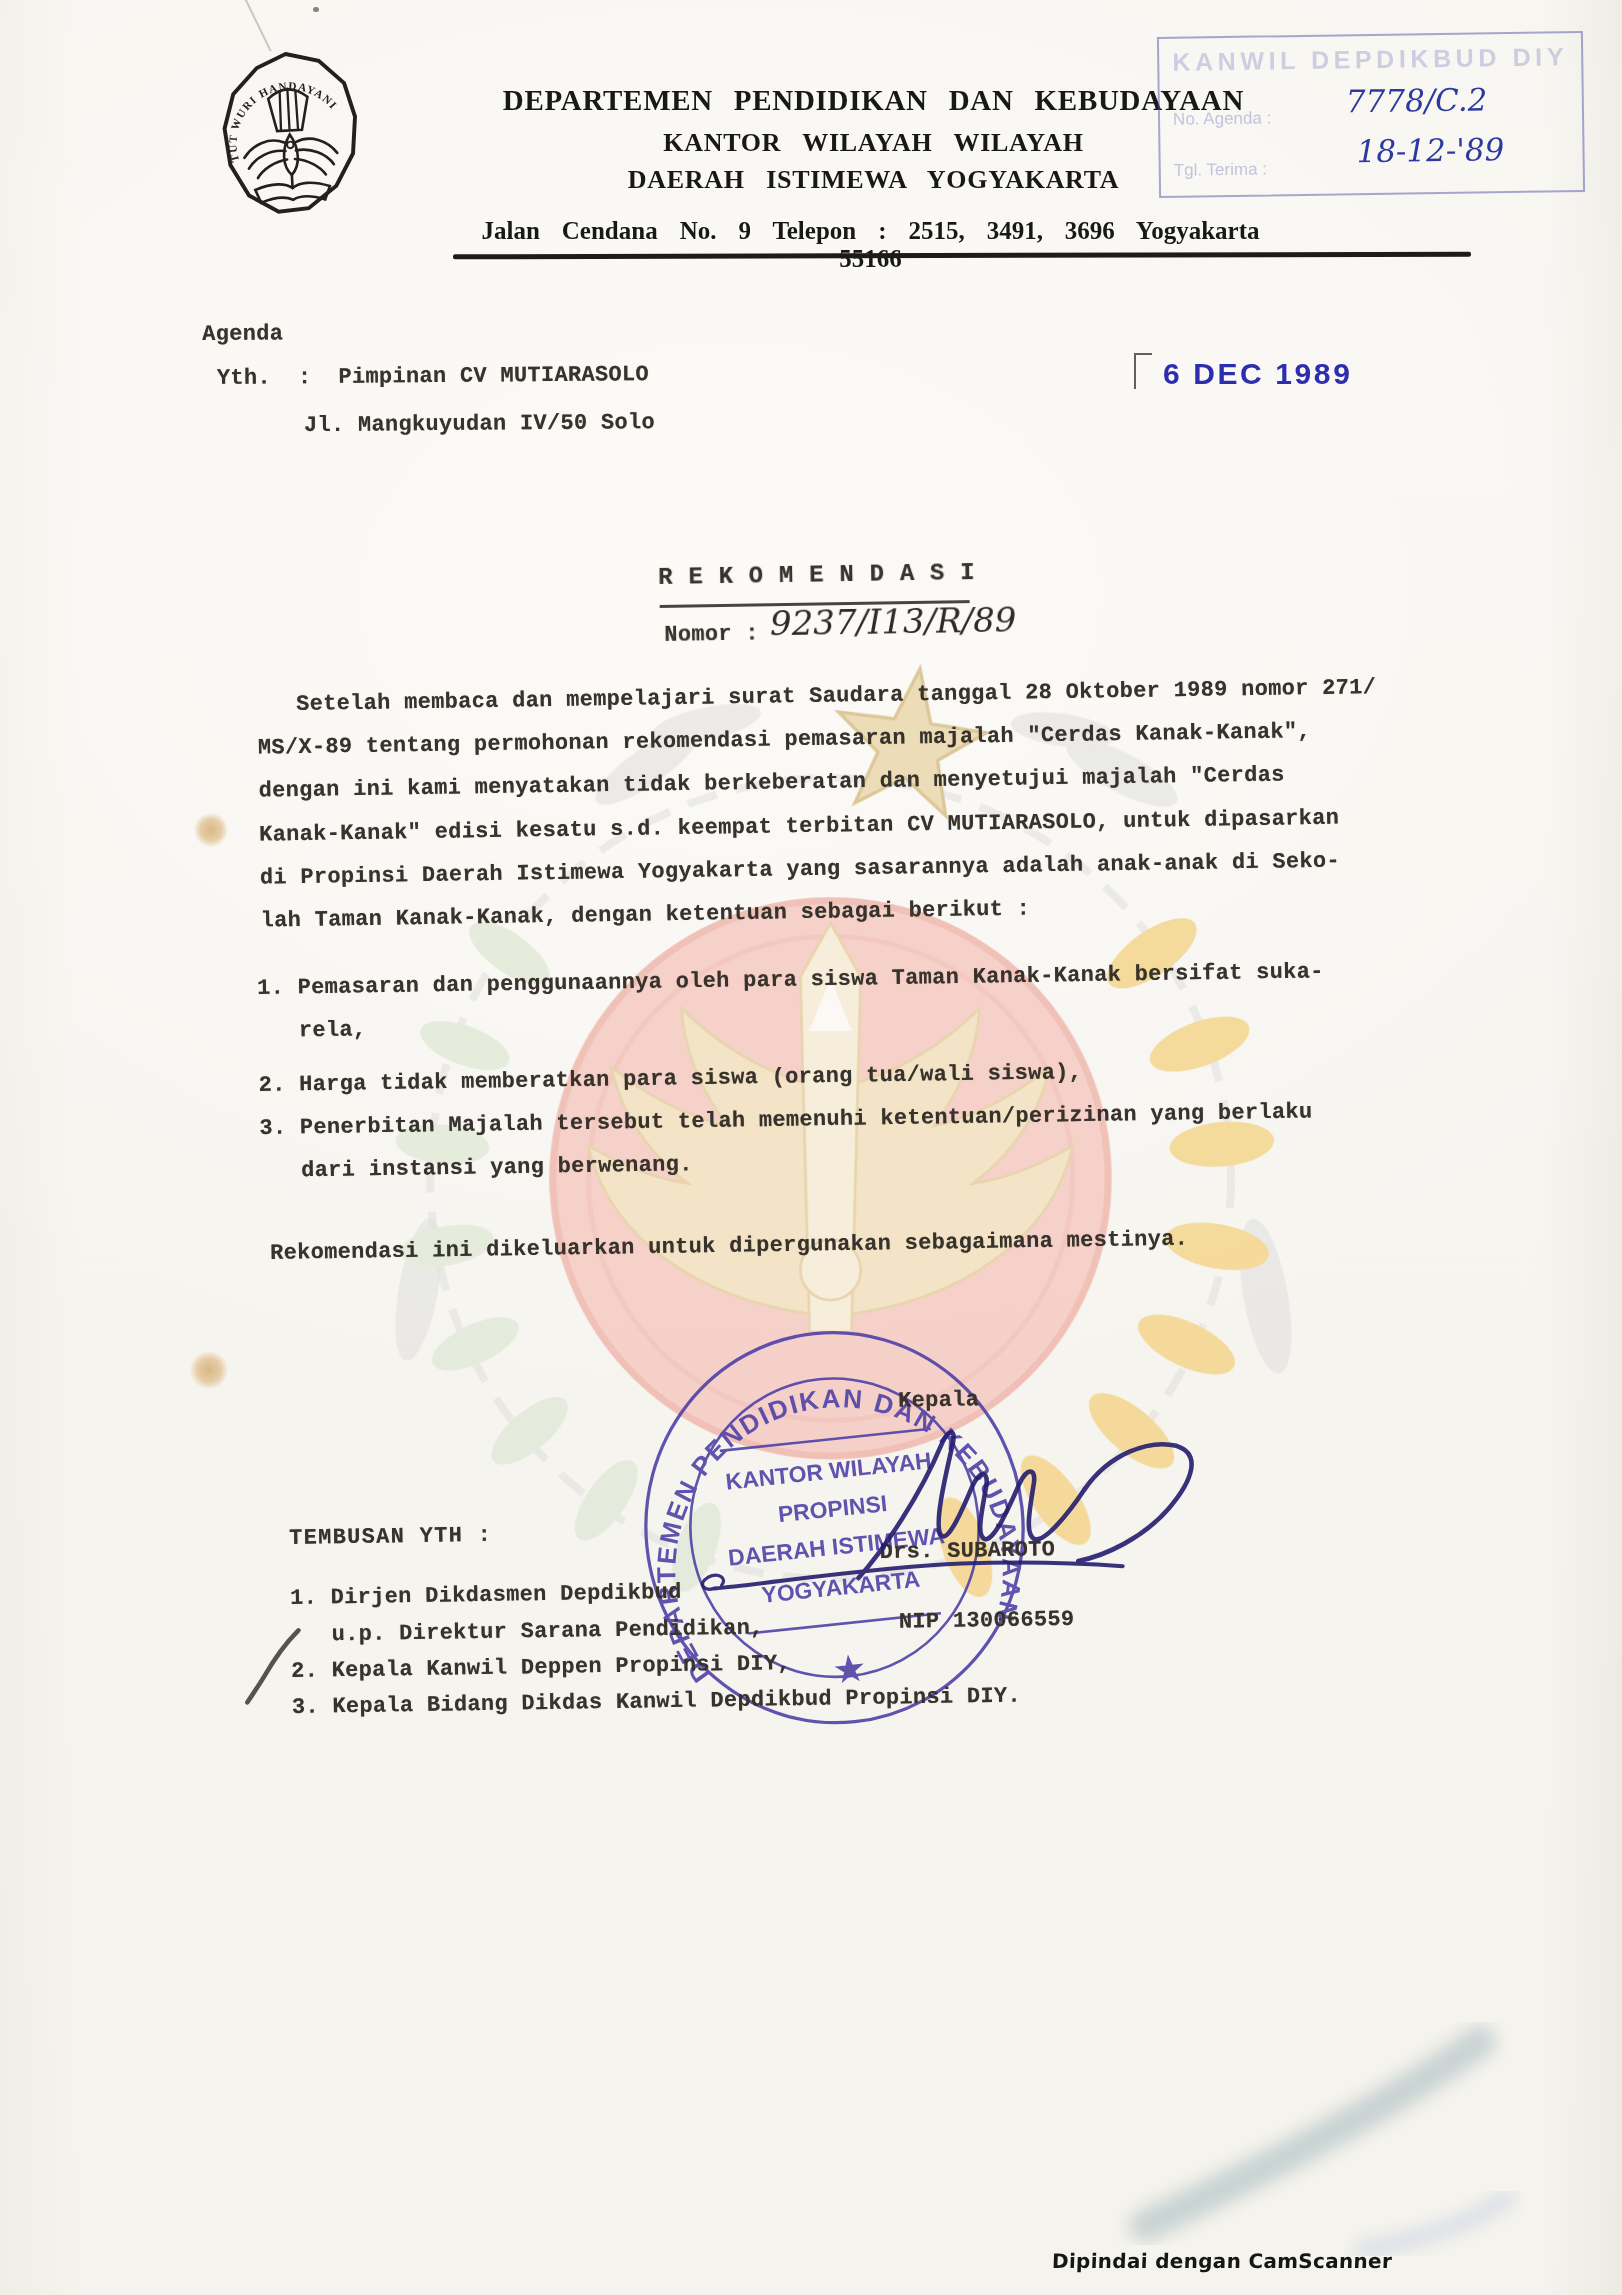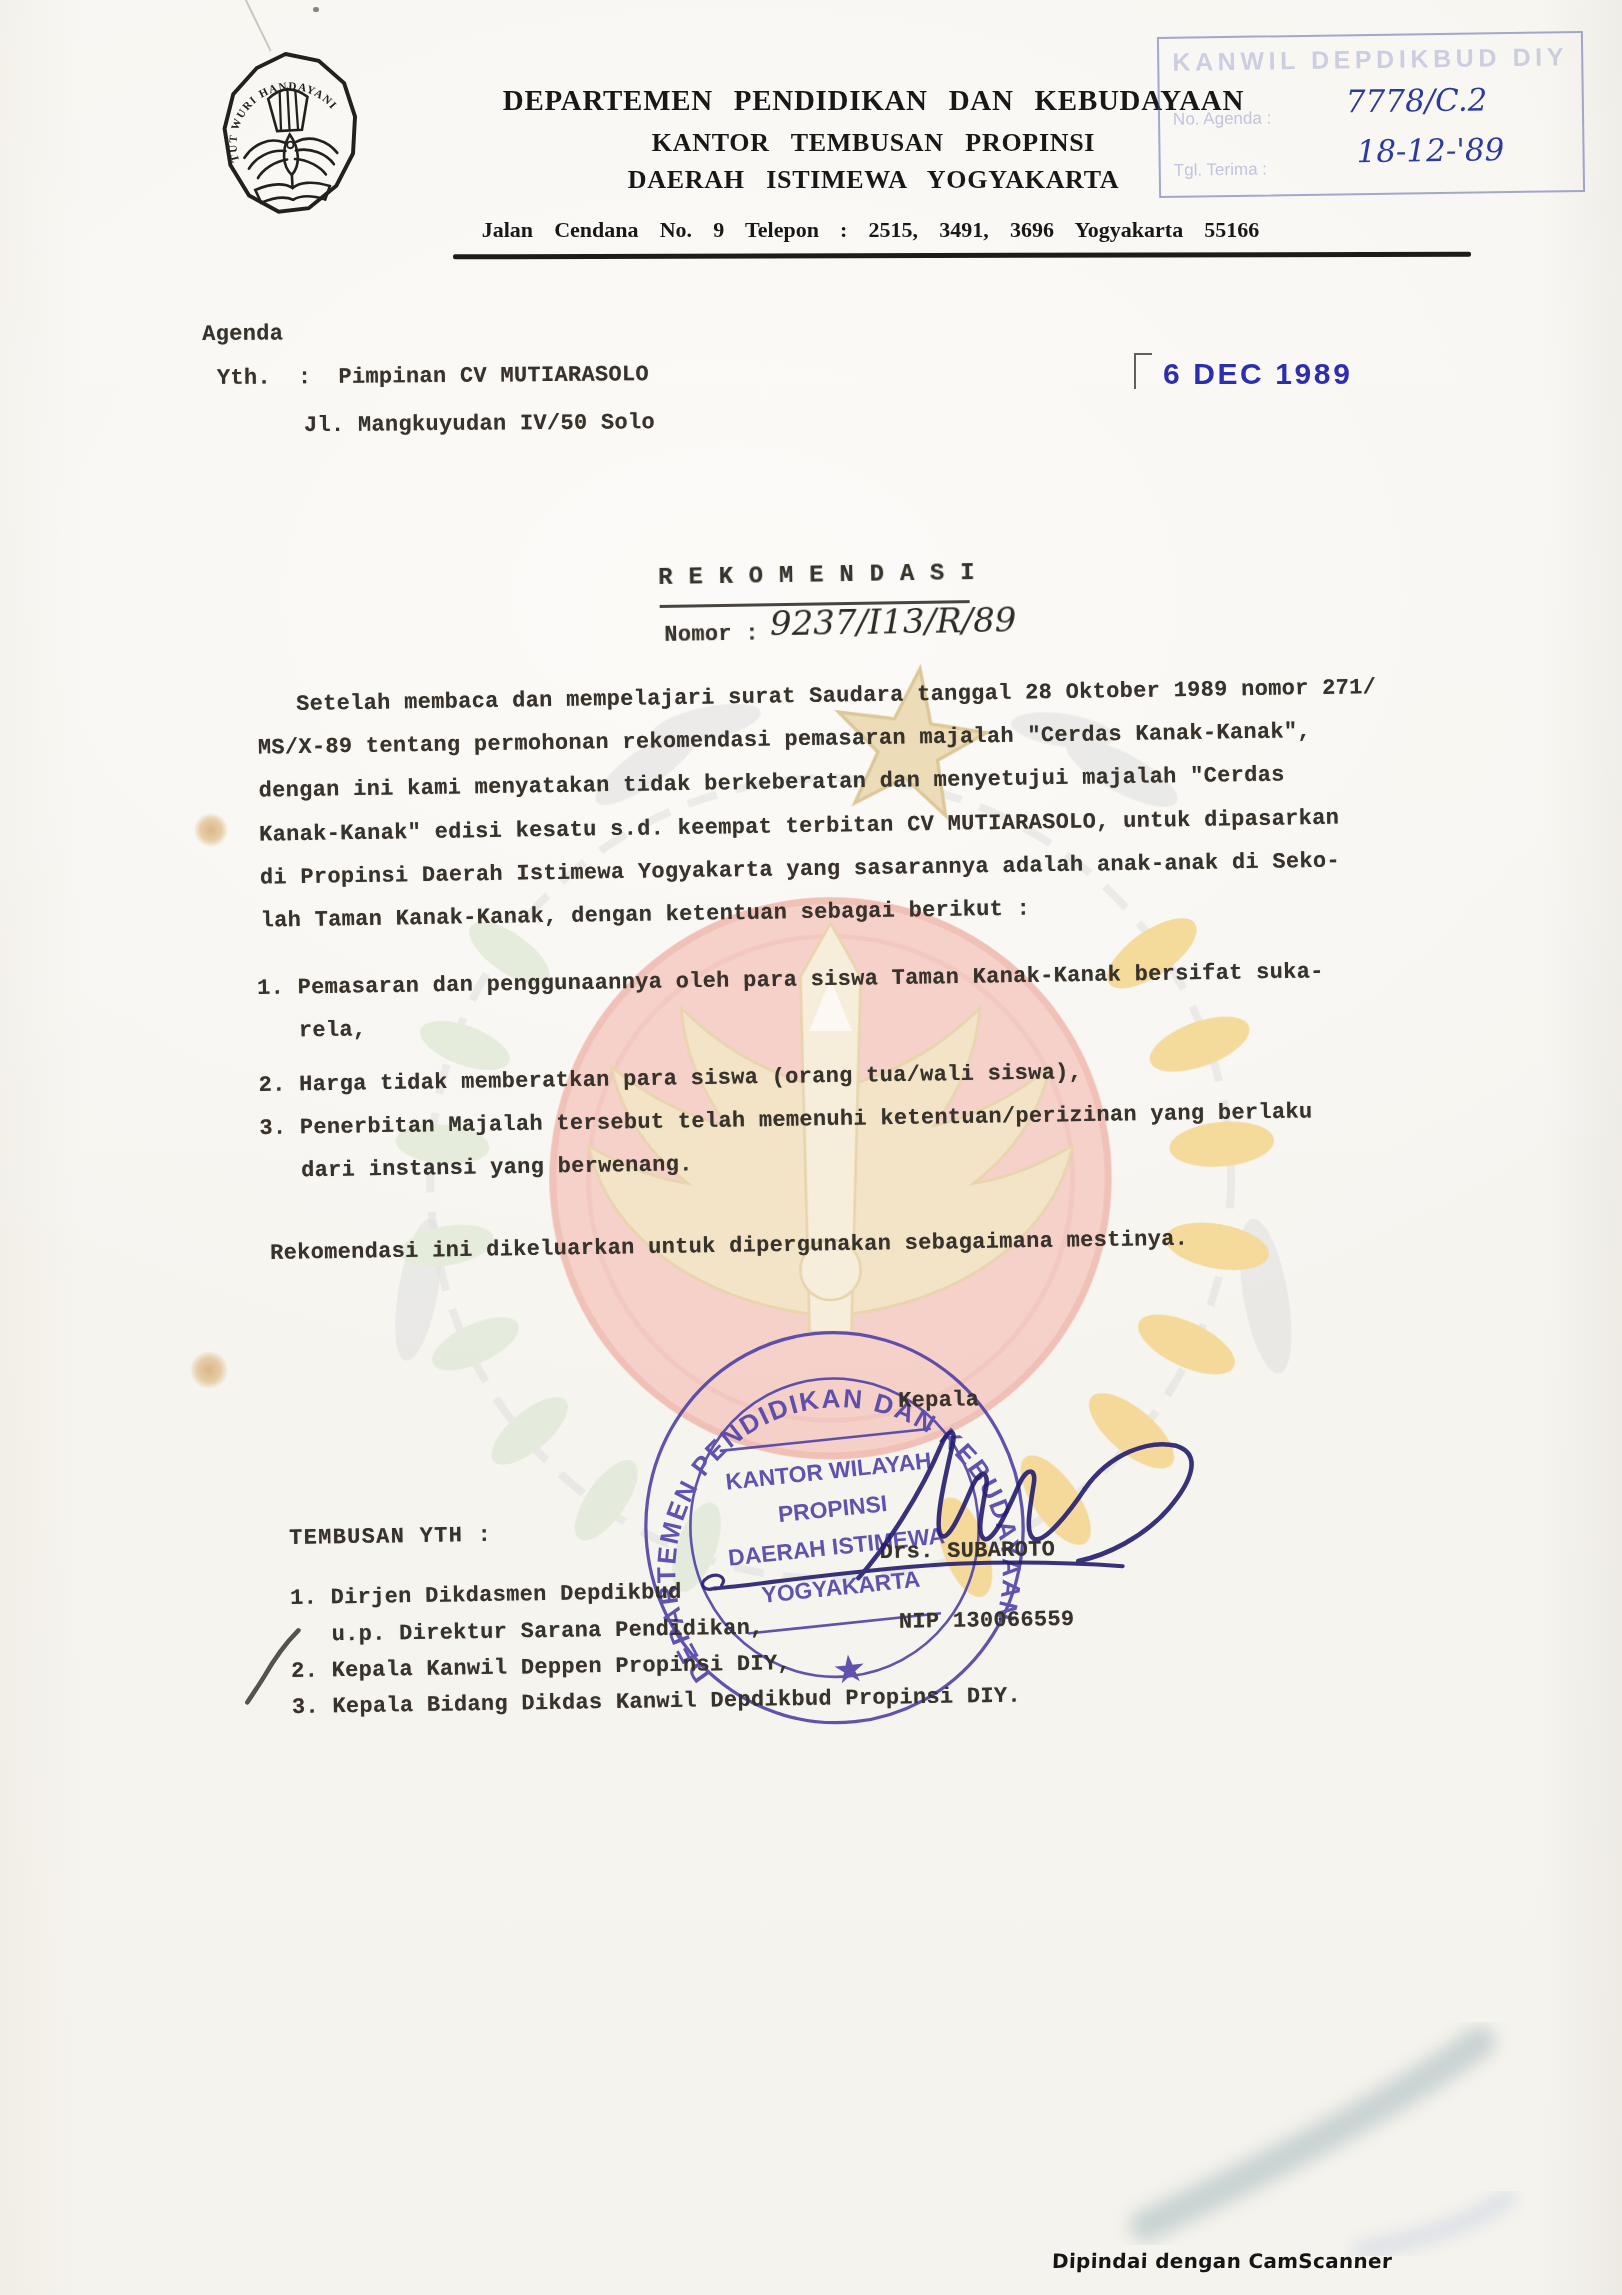--- a/index.html
+++ b/index.html
@@ -16,21 +16,21 @@
         text-shadow:0 0 0.7px rgba(55,45,35,.5);}
   .blk{position:absolute;}
   .tilt1{transform:rotate(-0.9deg);transform-origin:left top;}
   .tilt2{transform:rotate(-0.5deg);transform-origin:left top;}
   
   .hdr{position:absolute;left:458px;top:0;width:831px;text-align:center;color:#181818;
        font-family:"Liberation Serif", serif;font-weight:700;}
   .hdr-l1{position:absolute;left:0;top:84px;width:100%;font-size:29px;letter-spacing:0.7px;word-spacing:13px;}
   .hdr-l2{position:absolute;left:0;top:128px;width:100%;font-size:26px;letter-spacing:0.7px;word-spacing:14.4px;}
   .hdr-l3{position:absolute;left:0;top:165px;width:100%;font-size:26px;letter-spacing:0.7px;word-spacing:14.4px;}
-  .hdr-addr{position:absolute;left:-6.5px;top:217px;width:838px;font-size:22px;font-weight:700;word-spacing:15.7px;}
+  .hdr-addr{position:absolute;left:-6.5px;top:217px;width:838px;font-size:25px;font-weight:700;word-spacing:15.7px;}
   .hdr-rule{position:absolute;left:453px;top:253px;width:1018px;height:4.6px;background:#1d1c1a;
             transform:rotate(-0.15deg);border-radius:2px;}
   
   .agenda{position:absolute;left:1158px;top:34px;width:422px;height:157px;
           border:2px solid rgba(80,85,170,.5);transform:rotate(-0.8deg);}
   .agenda .faded1{position:absolute;left:0;top:9.2px;width:100%;text-align:center;
           font-size:25px;font-weight:700;letter-spacing:4.6px;color:rgba(90,100,180,.28);}
   .agenda .lbl{position:absolute;font-size:17px;color:rgba(90,100,180,.35);}
   .hand{font-family:"DejaVu Serif", serif;font-style:italic;color:#2c3aa0;}
   .agenda .val1{position:absolute;left:186px;top:47px;font-size:31px;}
@@ -153,21 +153,21 @@
       <path stroke-width="4" d="M133,183 C156,179 180,191 190,207"></path>
       <path stroke-width="4" d="M131,196 C151,198 169,210 177,222"></path>
 
       <line x1="125" y1="220" x2="125" y2="240" stroke-width="4"></line>
       <path stroke-width="4" d="M68,240 C95,230 115,232 125,240 C135,232 155,230 182,240 L174,260 C152,252 136,252 125,258 C114,252 98,252 76,260 Z"></path>
     </g>
   </svg>
 
   <div class="hdr" style="z-index:3;">
     <div class="hdr-l1">DEPARTEMEN  PENDIDIKAN  DAN  KEBUDAYAAN</div>
-    <div class="hdr-l2">KANTOR  TEMBUSAN  PROPINSI</div>
+    <div class="hdr-l2">KANTOR  WILAYAH  WILAYAH</div>
     <div class="hdr-l3">DAERAH  ISTIMEWA  YOGYAKARTA</div>
     <div class="hdr-addr">Jalan  Cendana  No.  9  Telepon  :  2515, 3491, 3696  Yogyakarta  55166</div>
   </div>
   <div class="hdr-rule" style="z-index:3;"></div>
 
   <div class="agenda" style="z-index:3;">
     <div class="faded1">KANWIL DEPDIKBUD DIY</div>
     <div class="lbl" style="left:13px;top:71px;">No. Agenda :</div>
     <div class="val1 hand">7778/C.2</div>
     <div class="lbl" style="left:13px;top:122px;">Tgl. Terima :</div>

